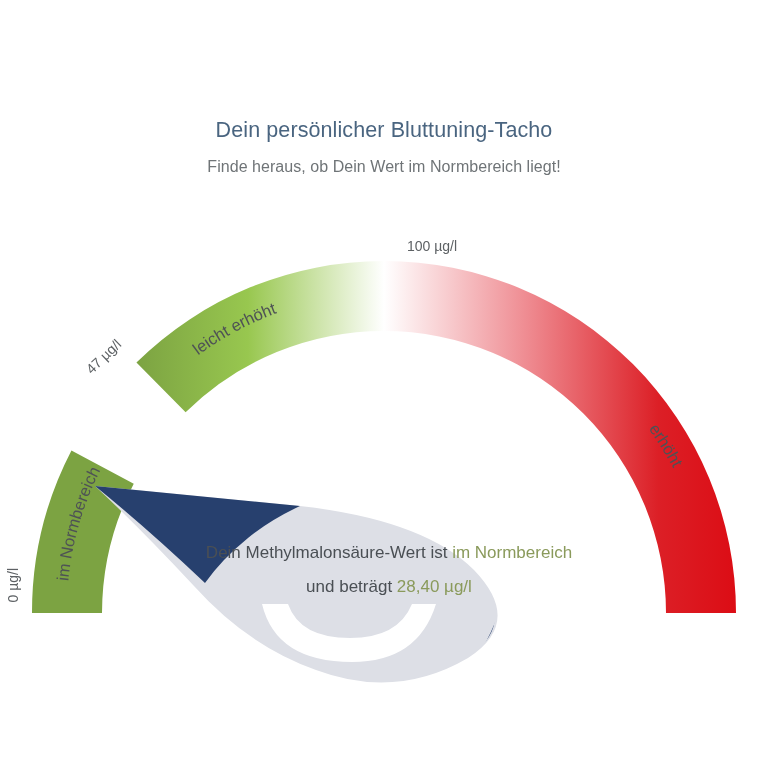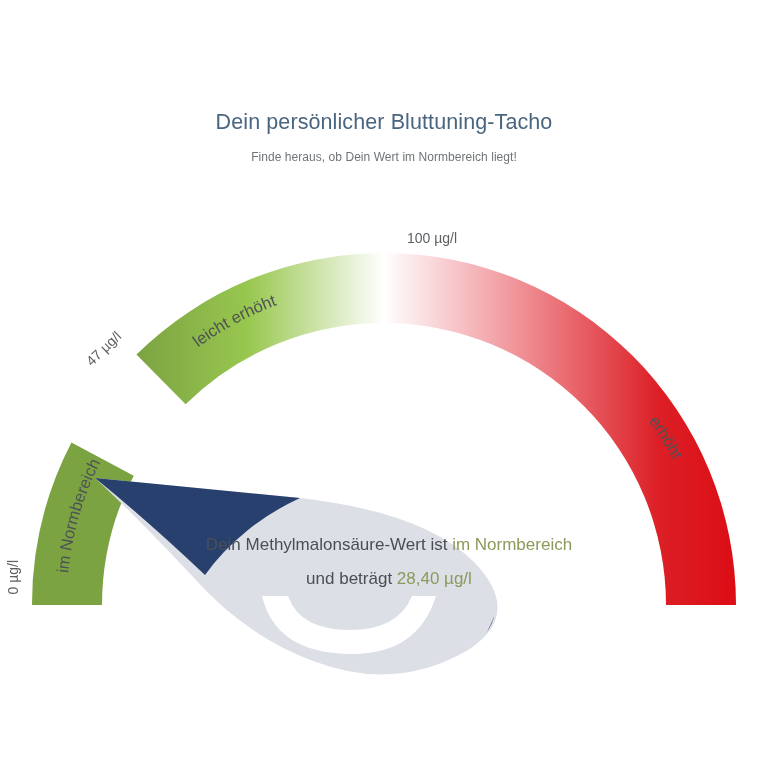--- a/index.html
+++ b/index.html
@@ -12,21 +12,21 @@
     width: 768px;
     height: 769px;
     overflow: hidden;
     font-family: "Liberation Sans", sans-serif;
     position: relative;
   }
 
   #gauge-root {
     position: absolute;
     left: 0;
-    top: 0;
+    top: 8px;
     width: 768px;
     height: 571px;
   }
 
   .headings {
     position: absolute;
     left: 0;
     top: 0;
     width: 768px;
     text-align: center;
@@ -42,21 +42,21 @@
     font-weight: 400;
     color: #4a6580;
     letter-spacing: 0.1px;
   }
 
   #page-subtitle {
     position: absolute;
     left: 0;
     top: 150px;
     width: 768px;
-    font-size: 12px;
+    font-size: 16px;
     font-weight: 400;
     color: #6f7477;
     letter-spacing: 0.05px;
     text-align: center;
   }
 
   svg#gauge-svg {
     position: absolute;
     left: 0;
     top: 0;

